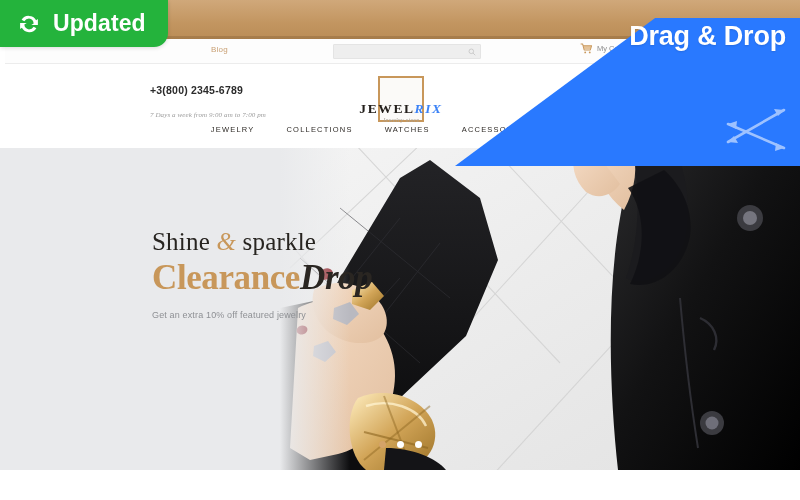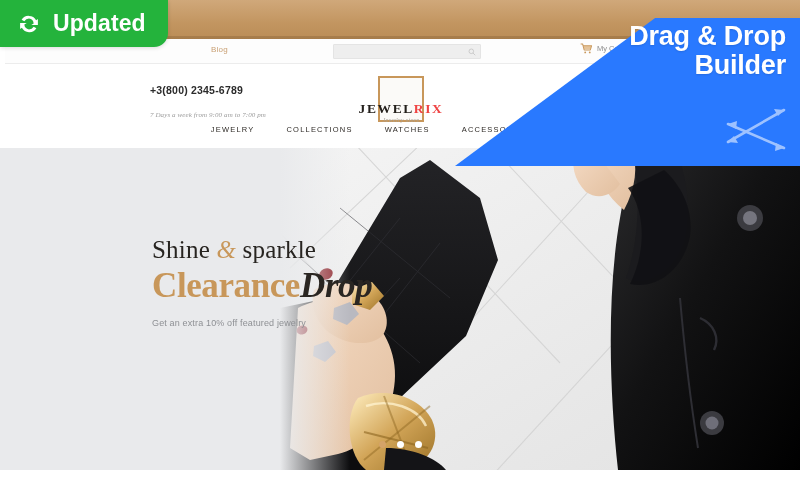--- a/index.html
+++ b/index.html
@@ -56,21 +56,21 @@
   .logo-box {
     position:relative; width:46px; height:46px; margin:0 auto;
     border:2px solid #c8975a; background:#fbfaf8;
   }
   .logo-text {
     position:absolute; left:50%; top:25px; transform:translateX(-50%);
     white-space:nowrap; font-family:"Liberation Serif", serif;
     font-size:13.5px; letter-spacing:1.6px;
   }
   .logo-jewel { color:#24201c; font-weight:bold; }
-  .logo-rix { color:#ef4444; font-weight:bold; }
+  .logo-rix { color:#3b82f6; font-style:italic; font-weight:bold; }
   .logo-tag {
     position:absolute; left:50%; top:41px; transform:translateX(-50%);
     white-space:nowrap; font-family:"Liberation Serif", serif; font-style:italic;
     font-size:6px; color:#a9a297; letter-spacing:.4px;
   }
 
   .social { position:absolute; left:578px; top:91px; display:flex; gap:7px; align-items:center; }
   .soc { width:11px; height:11px; opacity:.30; display:block; }
 
   
@@ -84,21 +84,21 @@
   }
 
   
   .hero {
     position:absolute; left:0; top:148px; width:800px; height:322px;
     background:#e9eaec; overflow:hidden;
   }
   .hero-photo {
     position:absolute; right:0; top:0; width:520px; height:322px; overflow:hidden;
   }
-  .hero-copy { position:absolute; left:152px; top:80px; width:260px;margin-top:8px; }
+  .hero-copy { position:absolute; left:152px; top:80px; width:260px; }
   .hl-1 {
     font-family:"Liberation Serif", serif; font-size:25px; color:#272420;
     letter-spacing:.2px; white-space:nowrap;
   }
   .hl-amp { color:#c8975a; font-style:italic; font-family:"Liberation Serif", serif; }
   .hl-2 {
     margin-top:2px; font-family:"Liberation Serif", serif; font-size:35px;
     font-weight:bold; white-space:nowrap; letter-spacing:-.4px;
   }
   .hl-clearance { color:#c8975a; }
@@ -332,21 +332,20 @@
       <path d="M12 4.5a7.5 7.5 0 0 1 6.6 3.95l1.6-1.1V13h-6.1l2.2-1.5A5 5 0 0 0 12 7a5 5 0 0 0-4.3 2.45L5.2 8.1A7.5 7.5 0 0 1 12 4.5z" fill="#fff"></path>
       <path d="M12 19.5a7.5 7.5 0 0 1-6.6-3.95L3.8 16.65V11h6.1l-2.2 1.5A5 5 0 0 0 12 17a5 5 0 0 0 4.3-2.45l2.5 1.35A7.5 7.5 0 0 1 12 19.5z" fill="#fff"></path>
     </svg>
     <span class="updated-label">Updated</span>
   </div>
 
   <div class="ddb">
     <div class="ddb-shape"></div>
     <div class="ddb-text">
       <div>Drag &amp; Drop</div>
-      <div>Builder</div>
     </div>
     <svg class="ddb-arrows" viewBox="0 0 76 52">
       <g stroke="#ffffff" stroke-width="2.6" fill="none" stroke-linecap="round">
         <line x1="10" y1="40" x2="66" y2="8"></line>
         <line x1="10" y1="22" x2="66" y2="46"></line>
       </g>
       <g fill="#ffffff">
         <path d="M66 8 l-10 -1 l4 7 z"></path>
         <path d="M10 40 l10 1 l-4 -7 z"></path>
         <path d="M66 46 l-9 3 l1 -8 z"></path>

